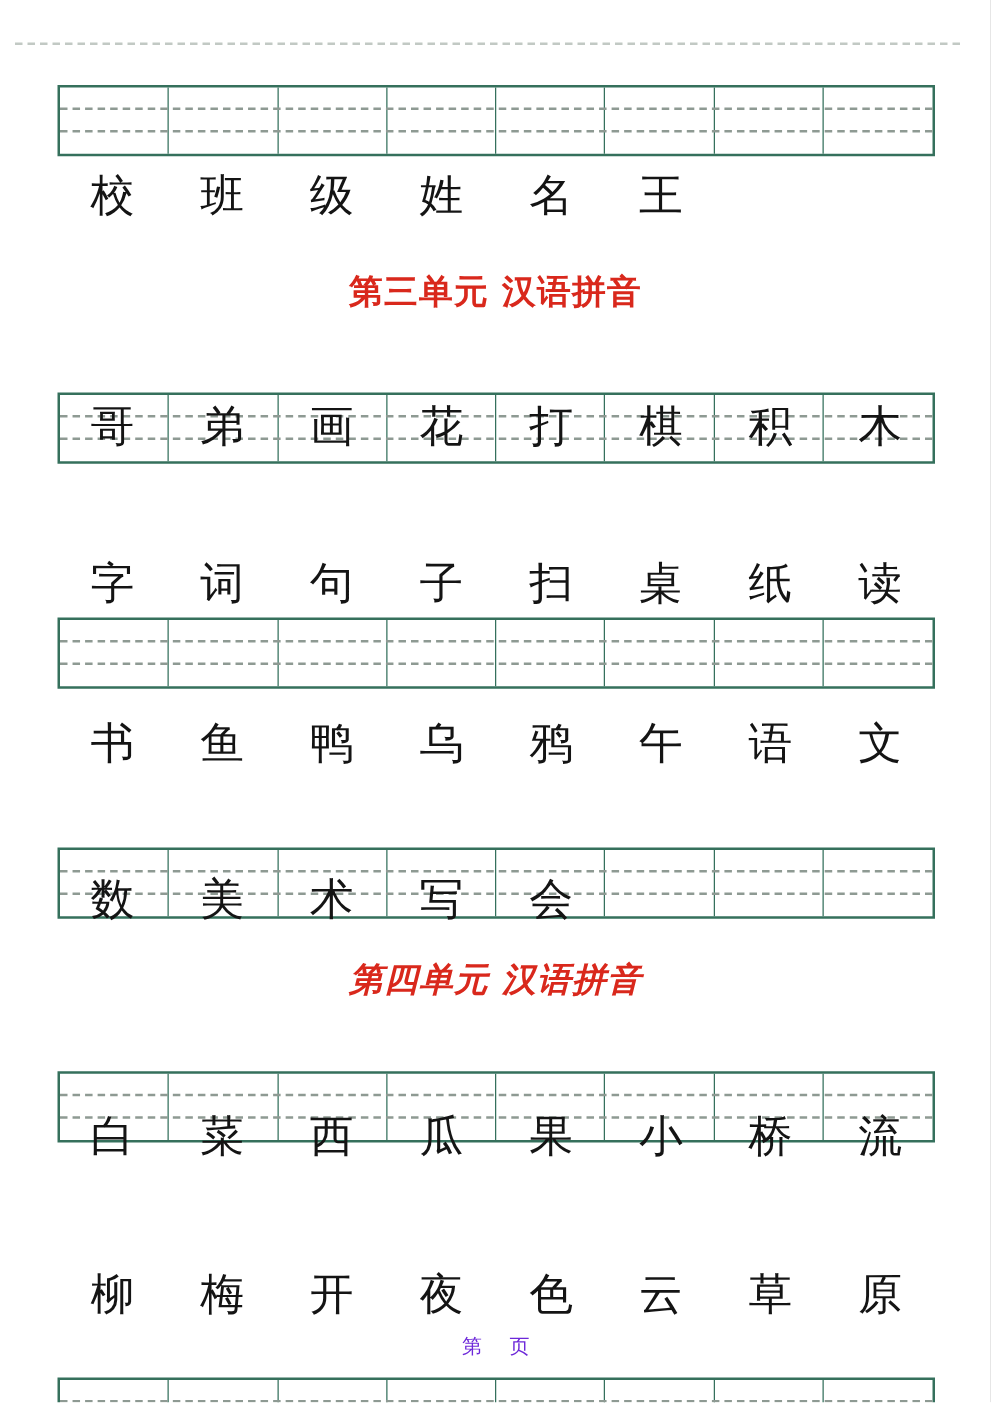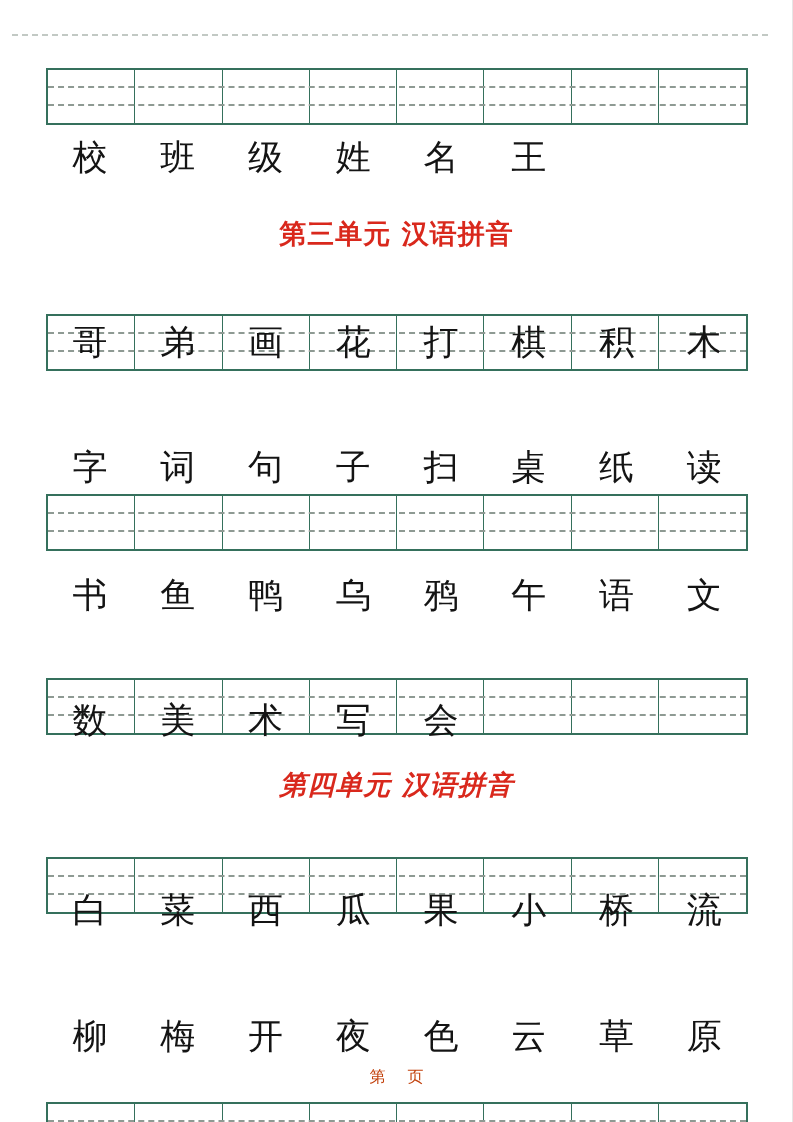--- a/index.html
+++ b/index.html
@@ -62,21 +62,21 @@
     letter-spacing:1px;
     color:var(--heading,#d9281c);
     font-family:"DejaVu Serif", serif;
   }
 
   
   .footer {
     position:absolute; top:1065px; left:0; width:793px; height:24px;
     text-align:center;
     font-size:16px; line-height:24px;
-    color:#c2410c;
+    color:#6d28d9;
     font-family:"DejaVu Serif", serif;
   }
   .footer .f-prefix { margin-right:22px; }
 </style>
 </head>
 <body>
 
 <div class="page" style="--grid-border: #35705c; --dash: #8e9a93; --heading: #d9281c; --text: #141414; --remnant: #c2c9c4;">
   <div class="remnant"></div>
   <div class="page-right-edge"></div>

